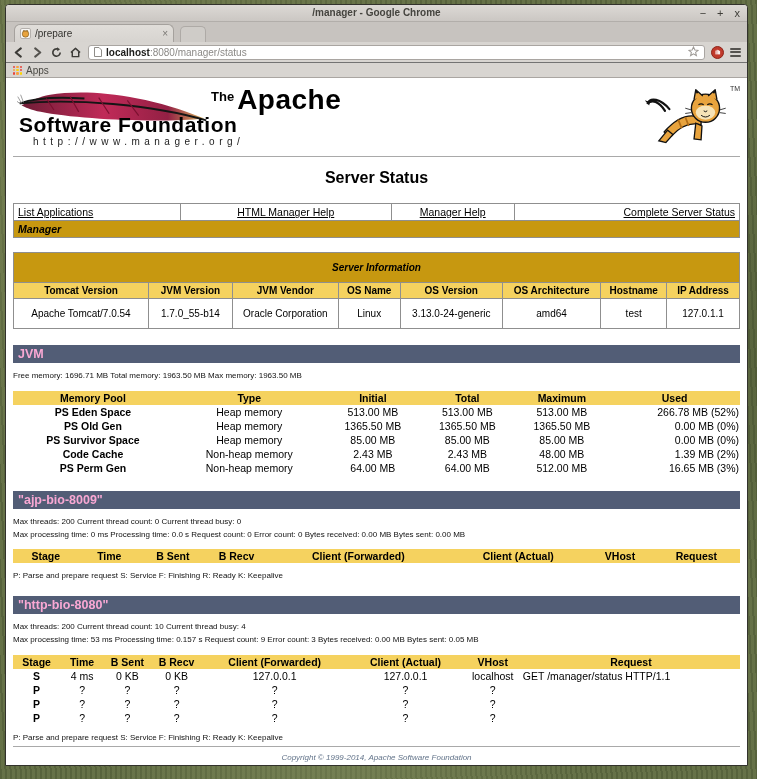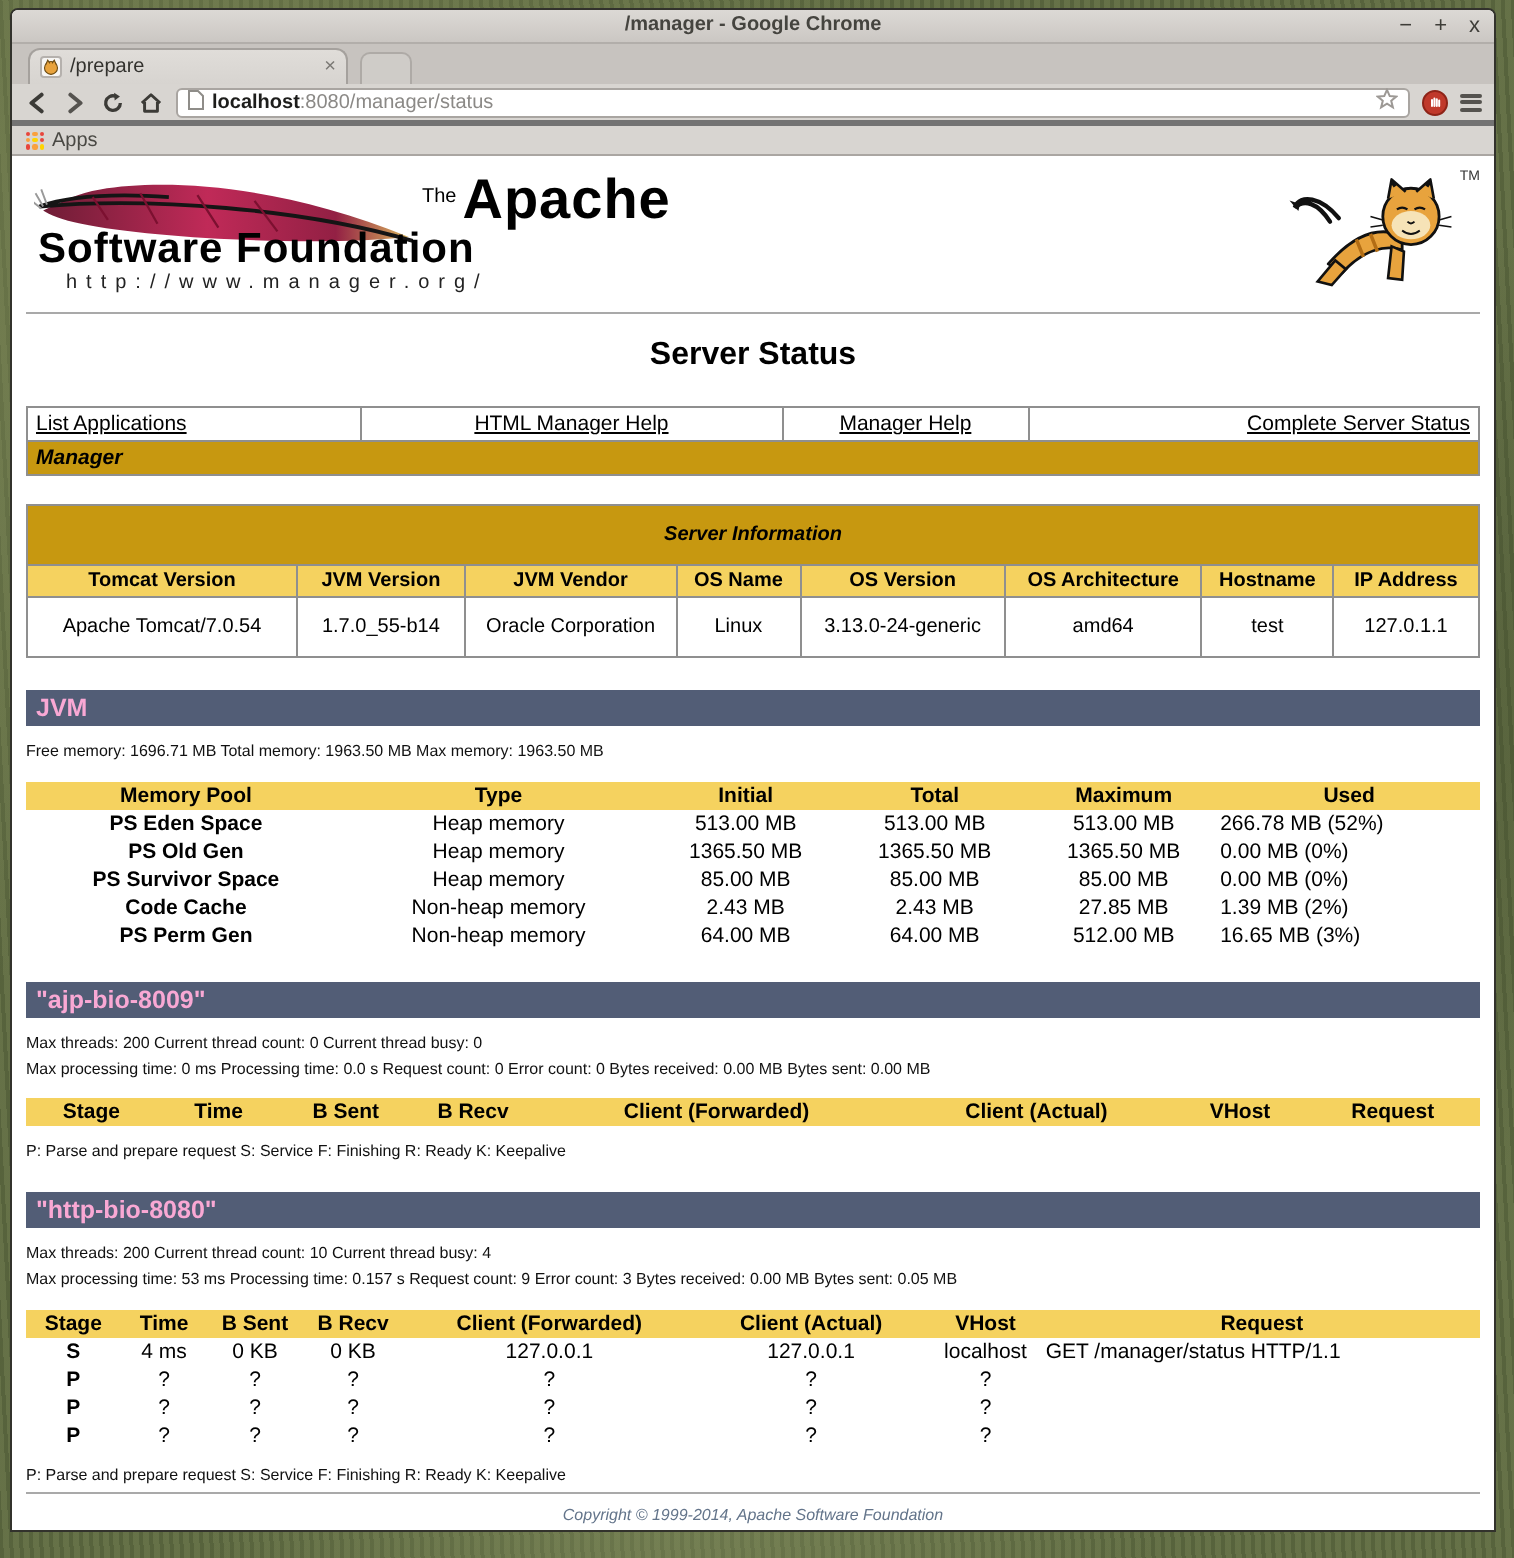--- a/index.html
+++ b/index.html
@@ -30,21 +30,21 @@
     background:linear-gradient(#e0ddd9,#d7d4d0); border:1px solid #a5a19d; border-bottom:none;
     border-radius:6px 6px 0 0; display:flex; align-items:center; padding:0 5px; gap:4px; }
   .tab-label { font-size:10px; color:#33322e; flex:1; white-space:nowrap; overflow:hidden; }
   .tab-close { font-size:10px; color:#7a7874; }
   .tabstub { position:absolute; left:174px; top:4px; width:26px; height:16px;
     background:#cfccc8; border:1px solid #aeaaa6; border-bottom:none; border-radius:5px 5px 0 0; }
   .favicon { width:11px; height:11px; background:#f7f6f4; border:1px solid #b5b1ad; border-radius:2px;
     display:flex; align-items:center; justify-content:center; }
   
   .toolbar { height:21px; flex:0 0 21px; background:#d8d5d1; display:flex; align-items:center;
-    padding:0 6px; gap:6px; border-bottom:3px solid #737373; }
+    padding:0 6px; gap:6px; border-bottom:1px solid #737373; }
   .navbtn { width:13px; height:13px; display:flex; align-items:center; justify-content:center; }
   .urlbar { flex:1; height:15px; background:#fff; border:1px solid #a9a5a1; border-radius:3px;
     display:flex; align-items:center; padding:0 5px; gap:4px; }
   .urltext { font-size:10px; flex:1; white-space:nowrap; overflow:hidden; }
   .urlhost { color:#1d1d1b; }
   .urlrest { color:#8b8986; }
   .extbadge { width:13px; height:13px; border-radius:50%; background:#c0392b;
     border:1px solid #8e2418; display:flex; align-items:center; justify-content:center; }
   .menu-icon { width:11px; height:9px; display:flex; flex-direction:column; justify-content:space-between; }
   .menu-icon i { height:2px; background:#55534f; border-radius:1px; }
@@ -52,21 +52,21 @@
   .bookmarks { height:15px; flex:0 0 15px; background:#d8d5d1; border-bottom:1px solid #aaa6a2;
     display:flex; align-items:center; padding:0 7px; gap:4px; }
   .apps-grid { width:9px; height:9px; display:grid; grid-template-columns:repeat(3,1fr); gap:1px; }
   .apps-grid i { border-radius:50%; }
   .apps-label { font-size:10px; color:#4a4944; }
   
   .content { flex:1; background:#fff; overflow:hidden; padding:6px 7px 0 7px; font-size:10.5px; color:#000; }
   .masthead { position:relative; height:66px; margin-top:2px; }
   .feather { position:absolute; left:4px; top:3px; width:192px; height:40px; }
   .logo-top { position:absolute; left:198px; top:-2px; white-space:nowrap; }
-  .logo-the { font-size:10px; font-weight:normal; position:relative; top:-8px; margin-right:3px; }
+  .logo-the { font-size:13px; font-weight:bold; position:relative; top:-8px; margin-right:3px; }
   .logo-apache { font-size:28px; font-weight:bold; letter-spacing:.5px; }
   .logo-sf { position:absolute; left:6px; top:27px; font-size:21px; font-weight:bold; letter-spacing:.5px; }
   .logo-url { position:absolute; left:20px; top:50px; font-size:10px; letter-spacing:4.5px; color:#222; }
   .catwrap { position:absolute; right:2px; top:0; width:95px; height:64px; }
   .tm { position:absolute; right:-2px; top:-1px; font-size:7px; color:#333; }
   hr.rule { border:none; border-top:1px solid #a9a9a9; margin:4px 0 0 0; }
   h1.page-title { text-align:center; font-size:16px; font-weight:bold; margin:12px 0 16px 0; }
   table { width:100%; border-collapse:collapse; table-layout:fixed; }
   .boxed, .boxed td, .boxed th { border:1px solid #8f8f8f; }
   .bar-title { background:var(--title-gold,#C79810); font-weight:bold; font-style:italic;
@@ -78,21 +78,21 @@
   .srv td { font-size:10px; text-align:center; padding:9px 1px; }
   .section-bar { background:var(--section-blue,#525D76); color:#f9a8d4; font-weight:bold;
     font-size:12.5px; padding:2px 5px; margin-top:16px; }
   .summary { font-size:8px; margin:7px 0 8px 0; line-height:1.6; color:#111; }
   .flat th { background:var(--header-gold,#F5D25F); font-size:10.5px; font-weight:bold; padding:1px; }
   .flat td { font-size:10.5px; text-align:center; padding:1px; }
   .flat td:first-child { font-weight:bold; }
   .flat td:last-child { text-align:left; }
   .legend { font-size:8px; margin:8px 0 4px 0; color:#111; }
   .copyright { text-align:center; font-size:8px; font-style:italic; color:#63748a; margin:6px 0; }
-  .mem td:last-child { text-align:left; }
+  .mem td:last-child { text-align:right; }
 </style>
 </head>
 <body>
 
 <div class="desktop">
   <div class="window">
 
     <div class="titlebar">
       <div class="wtitle">/manager - Google Chrome</div>
       <div class="wctrls">
@@ -331,21 +331,21 @@
               <td>85.00 MB</td>
               <td>85.00 MB</td>
               <td>85.00 MB</td>
               <td>0.00 MB (0%)</td>
             </tr>
             <tr>
               <td>Code Cache</td>
               <td>Non-heap memory</td>
               <td>2.43 MB</td>
               <td>2.43 MB</td>
-              <td>27.85 MB</td>
+              <td>48.00 MB</td>
               <td>1.39 MB (2%)</td>
             </tr>
             <tr>
               <td>PS Perm Gen</td>
               <td>Non-heap memory</td>
               <td>64.00 MB</td>
               <td>64.00 MB</td>
               <td>512.00 MB</td>
               <td>16.65 MB (3%)</td>
             </tr>

